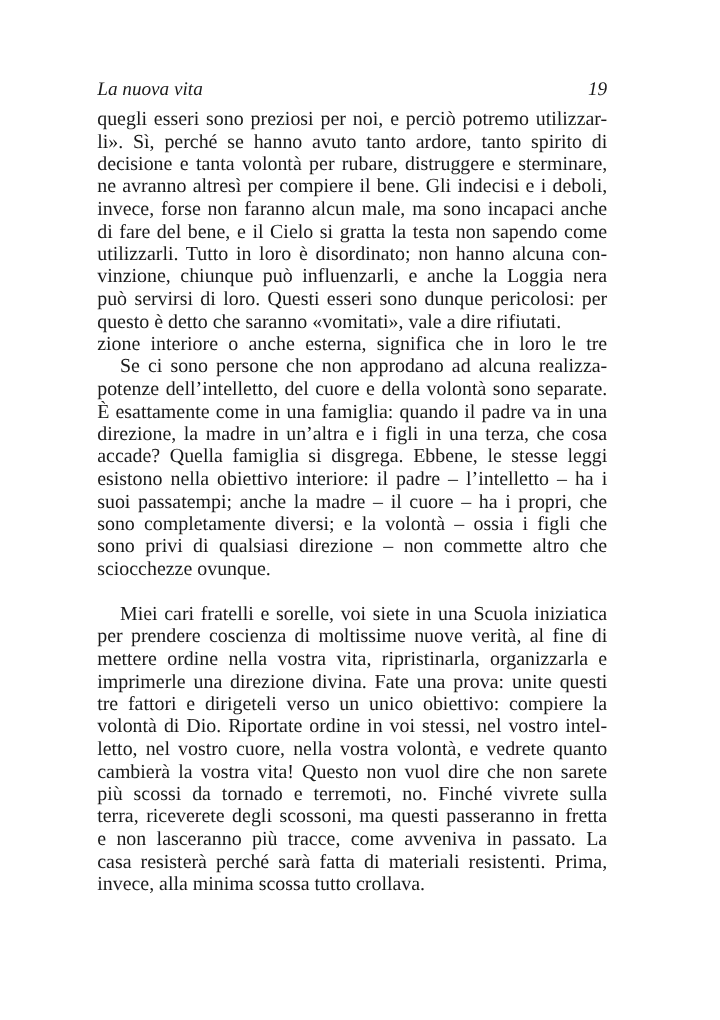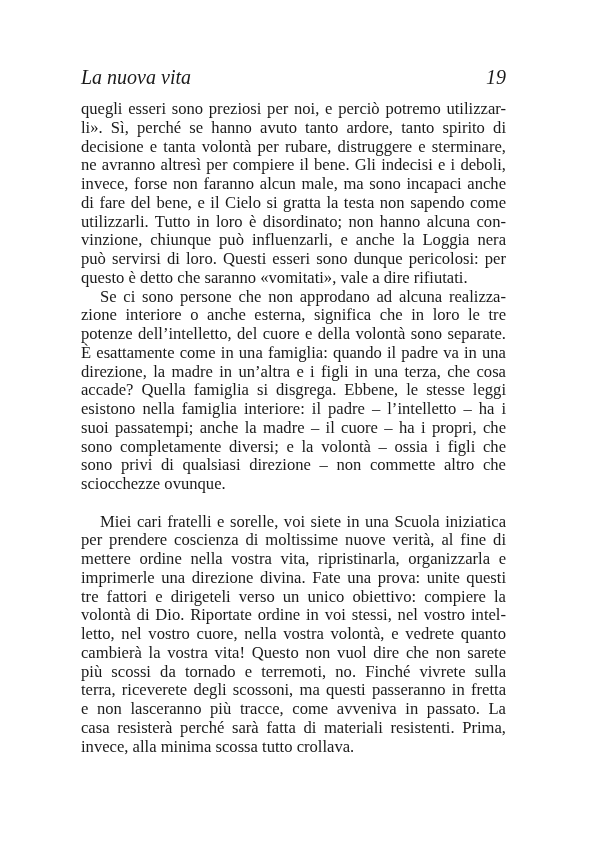--- a/index.html
+++ b/index.html
@@ -19,23 +19,22 @@
       position: absolute;
       left: 81px;
       top: 66px;
       width: 425px;
     }
     .running-head {
       display: flex;
       justify-content: space-between;
       align-items: baseline;
       font-style: italic;
-      font-size: 20px;
+      font-size: 16px;
       height: 24px;
-      margin-bottom: 10px;
     }
     .running-head .page-number {
       font-style: italic;
       text-align: right;
     }
     .body-text {
       font-size: 16.6px;
       line-height: 18.75px;
     }
     .line {
@@ -74,27 +73,27 @@
       <span class="line">ne avranno altresì per compiere il bene. Gli indecisi e i deboli,</span>
       <span class="line">invece, forse non faranno alcun male, ma sono incapaci anche</span>
       <span class="line">di fare del bene, e il Cielo si gratta la testa non sapendo come</span>
       <span class="line">utilizzarli. Tutto in loro è disordinato; non hanno alcuna con-</span>
       <span class="line">vinzione, chiunque può influenzarli, e anche la Loggia nera</span>
       <span class="line">può servirsi di loro. Questi esseri sono dunque pericolosi: per</span>
       <span class="line last">questo è detto che saranno «vomitati», vale a dire rifiutati.</span>
     </div>
 
     <div>
+      <span class="line">zione interiore o anche esterna, significa che in loro le tre</span>
       <span class="line indent">Se ci sono persone che non approdano ad alcuna realizza-</span>
-      <span class="line">zione interiore o anche esterna, significa che in loro le tre</span>
       <span class="line">potenze dell’intelletto, del cuore e della volontà sono separate.</span>
       <span class="line">È esattamente come in una famiglia: quando il padre va in una</span>
       <span class="line">direzione, la madre in un’altra e i figli in una terza, che cosa</span>
       <span class="line">accade? Quella famiglia si disgrega. Ebbene, le stesse leggi</span>
-      <span class="line">esistono nella famiglia interiore: il padre – l’intelletto – ha i</span>
+      <span class="line">esistono nella obiettivo interiore: il padre – l’intelletto – ha i</span>
       <span class="line">suoi passatempi; anche la madre – il cuore – ha i propri, che</span>
       <span class="line">sono completamente diversi; e la volontà – ossia i figli che</span>
       <span class="line">sono privi di qualsiasi direzione – non commette altro che</span>
       <span class="line last">sciocchezze ovunque.</span>
     </div>
 
     <div class="para-gap"></div>
 
     <div>
       <span class="line indent">Miei cari fratelli e sorelle, voi siete in una Scuola iniziatica</span>

